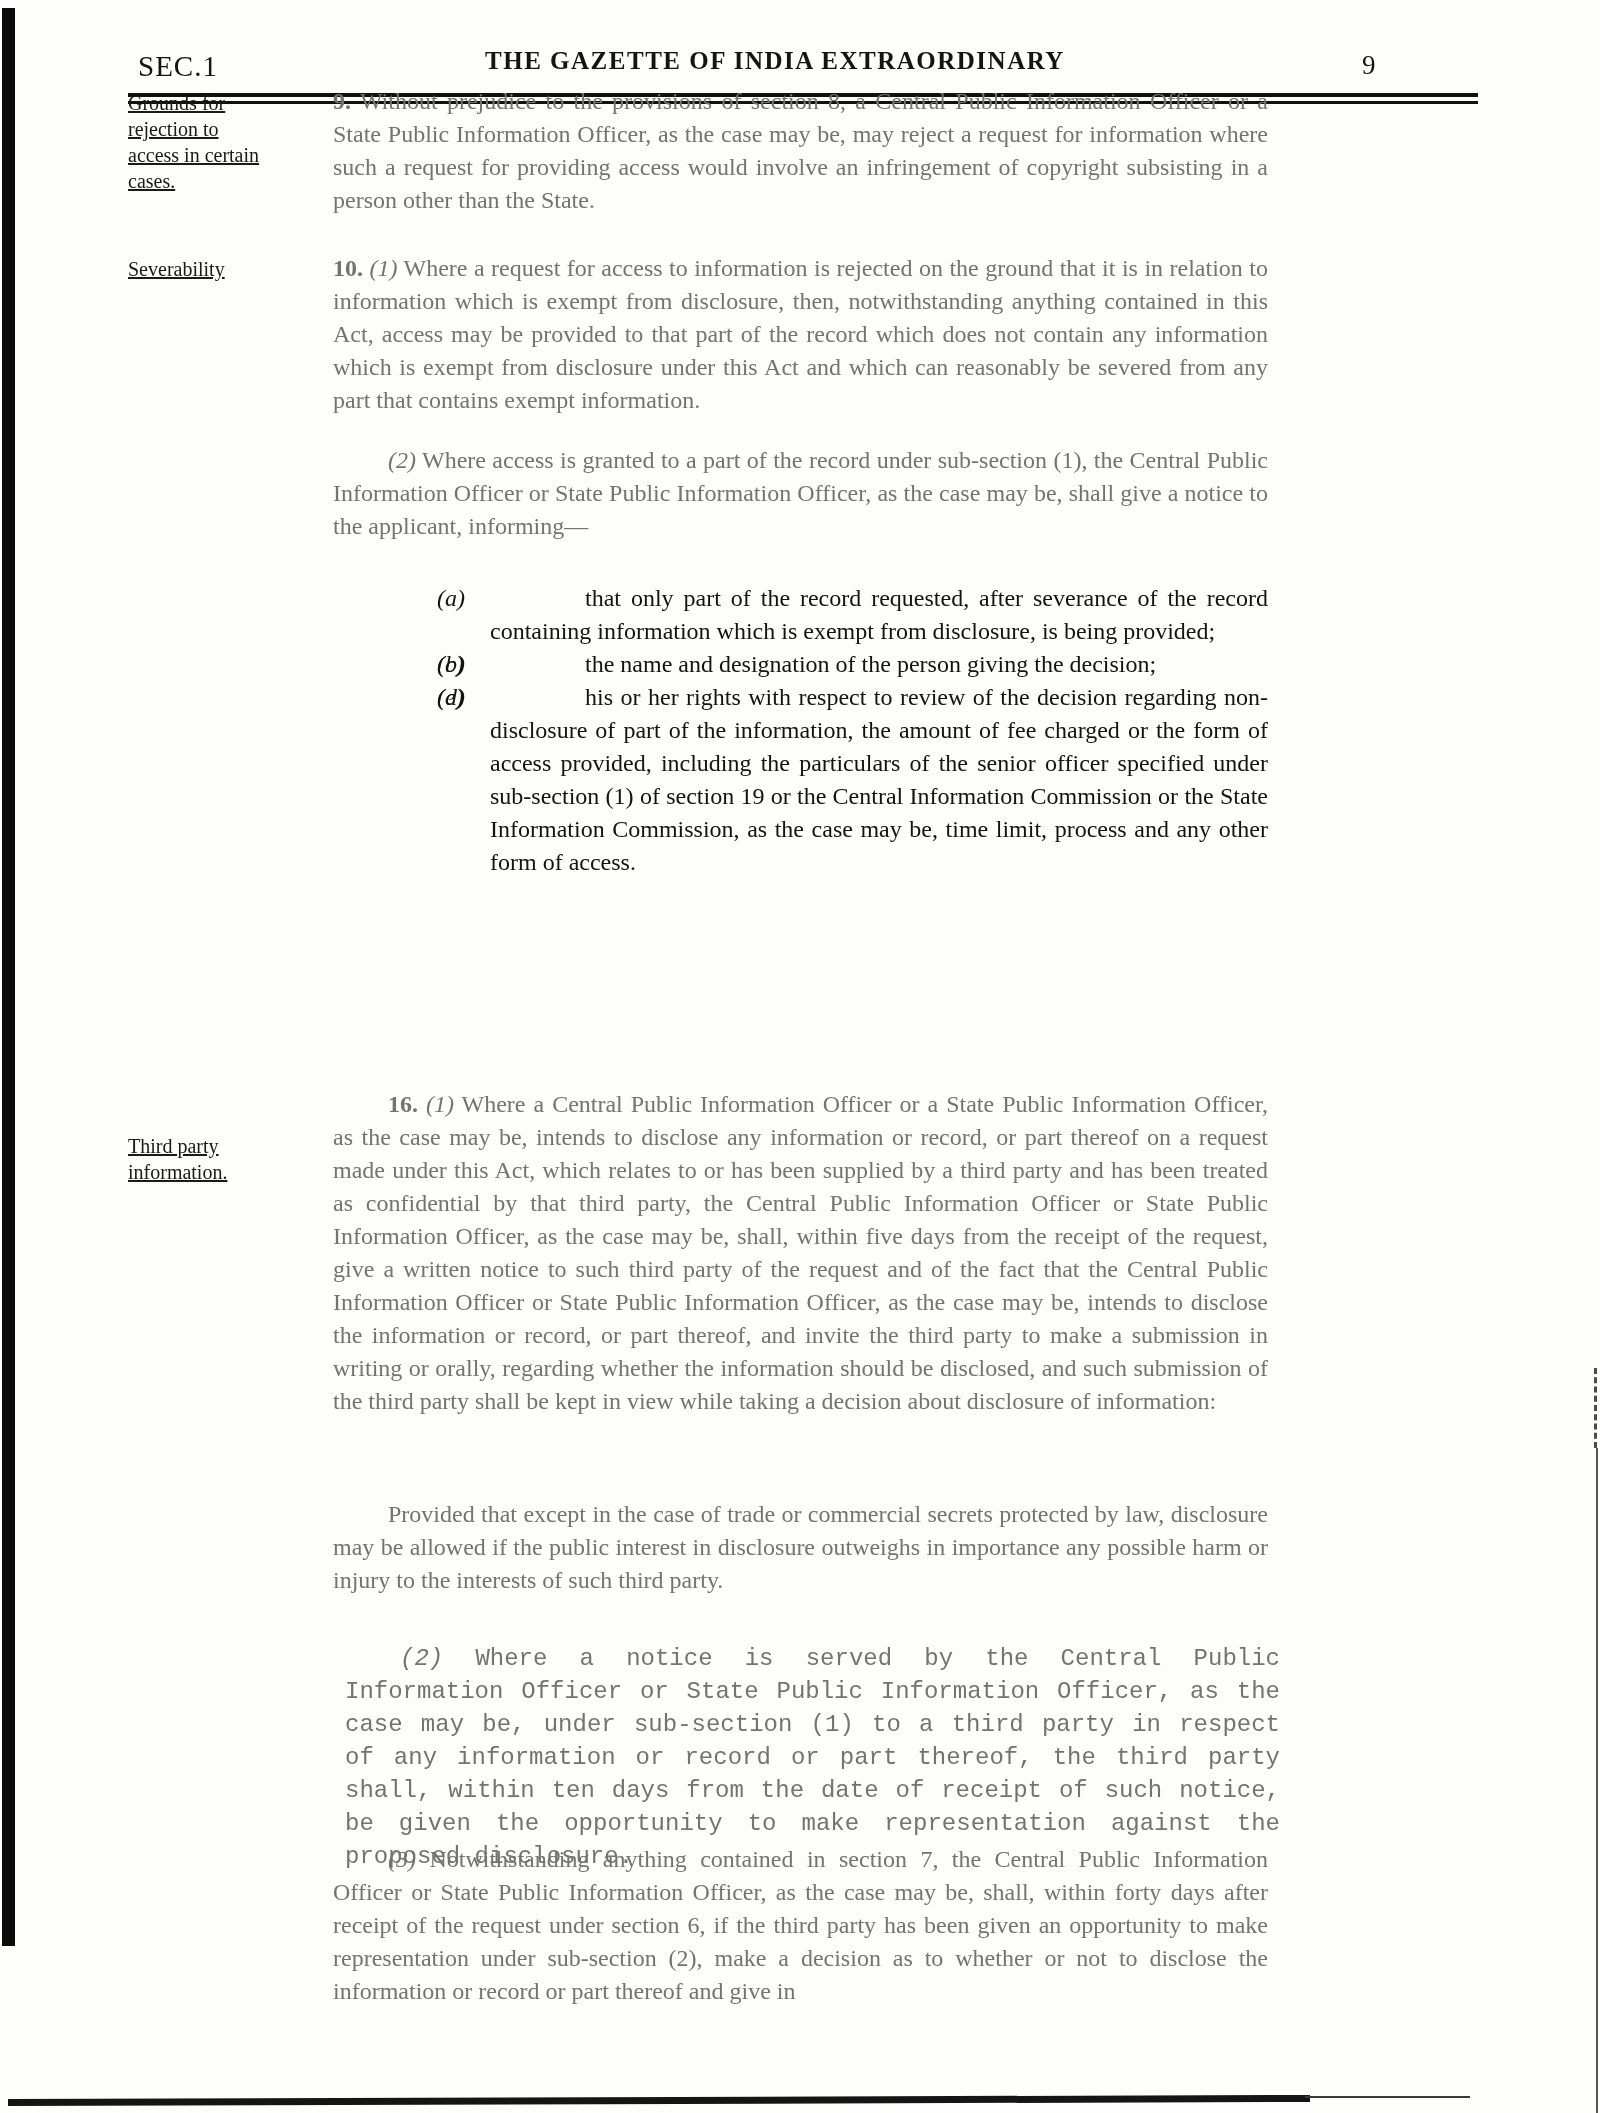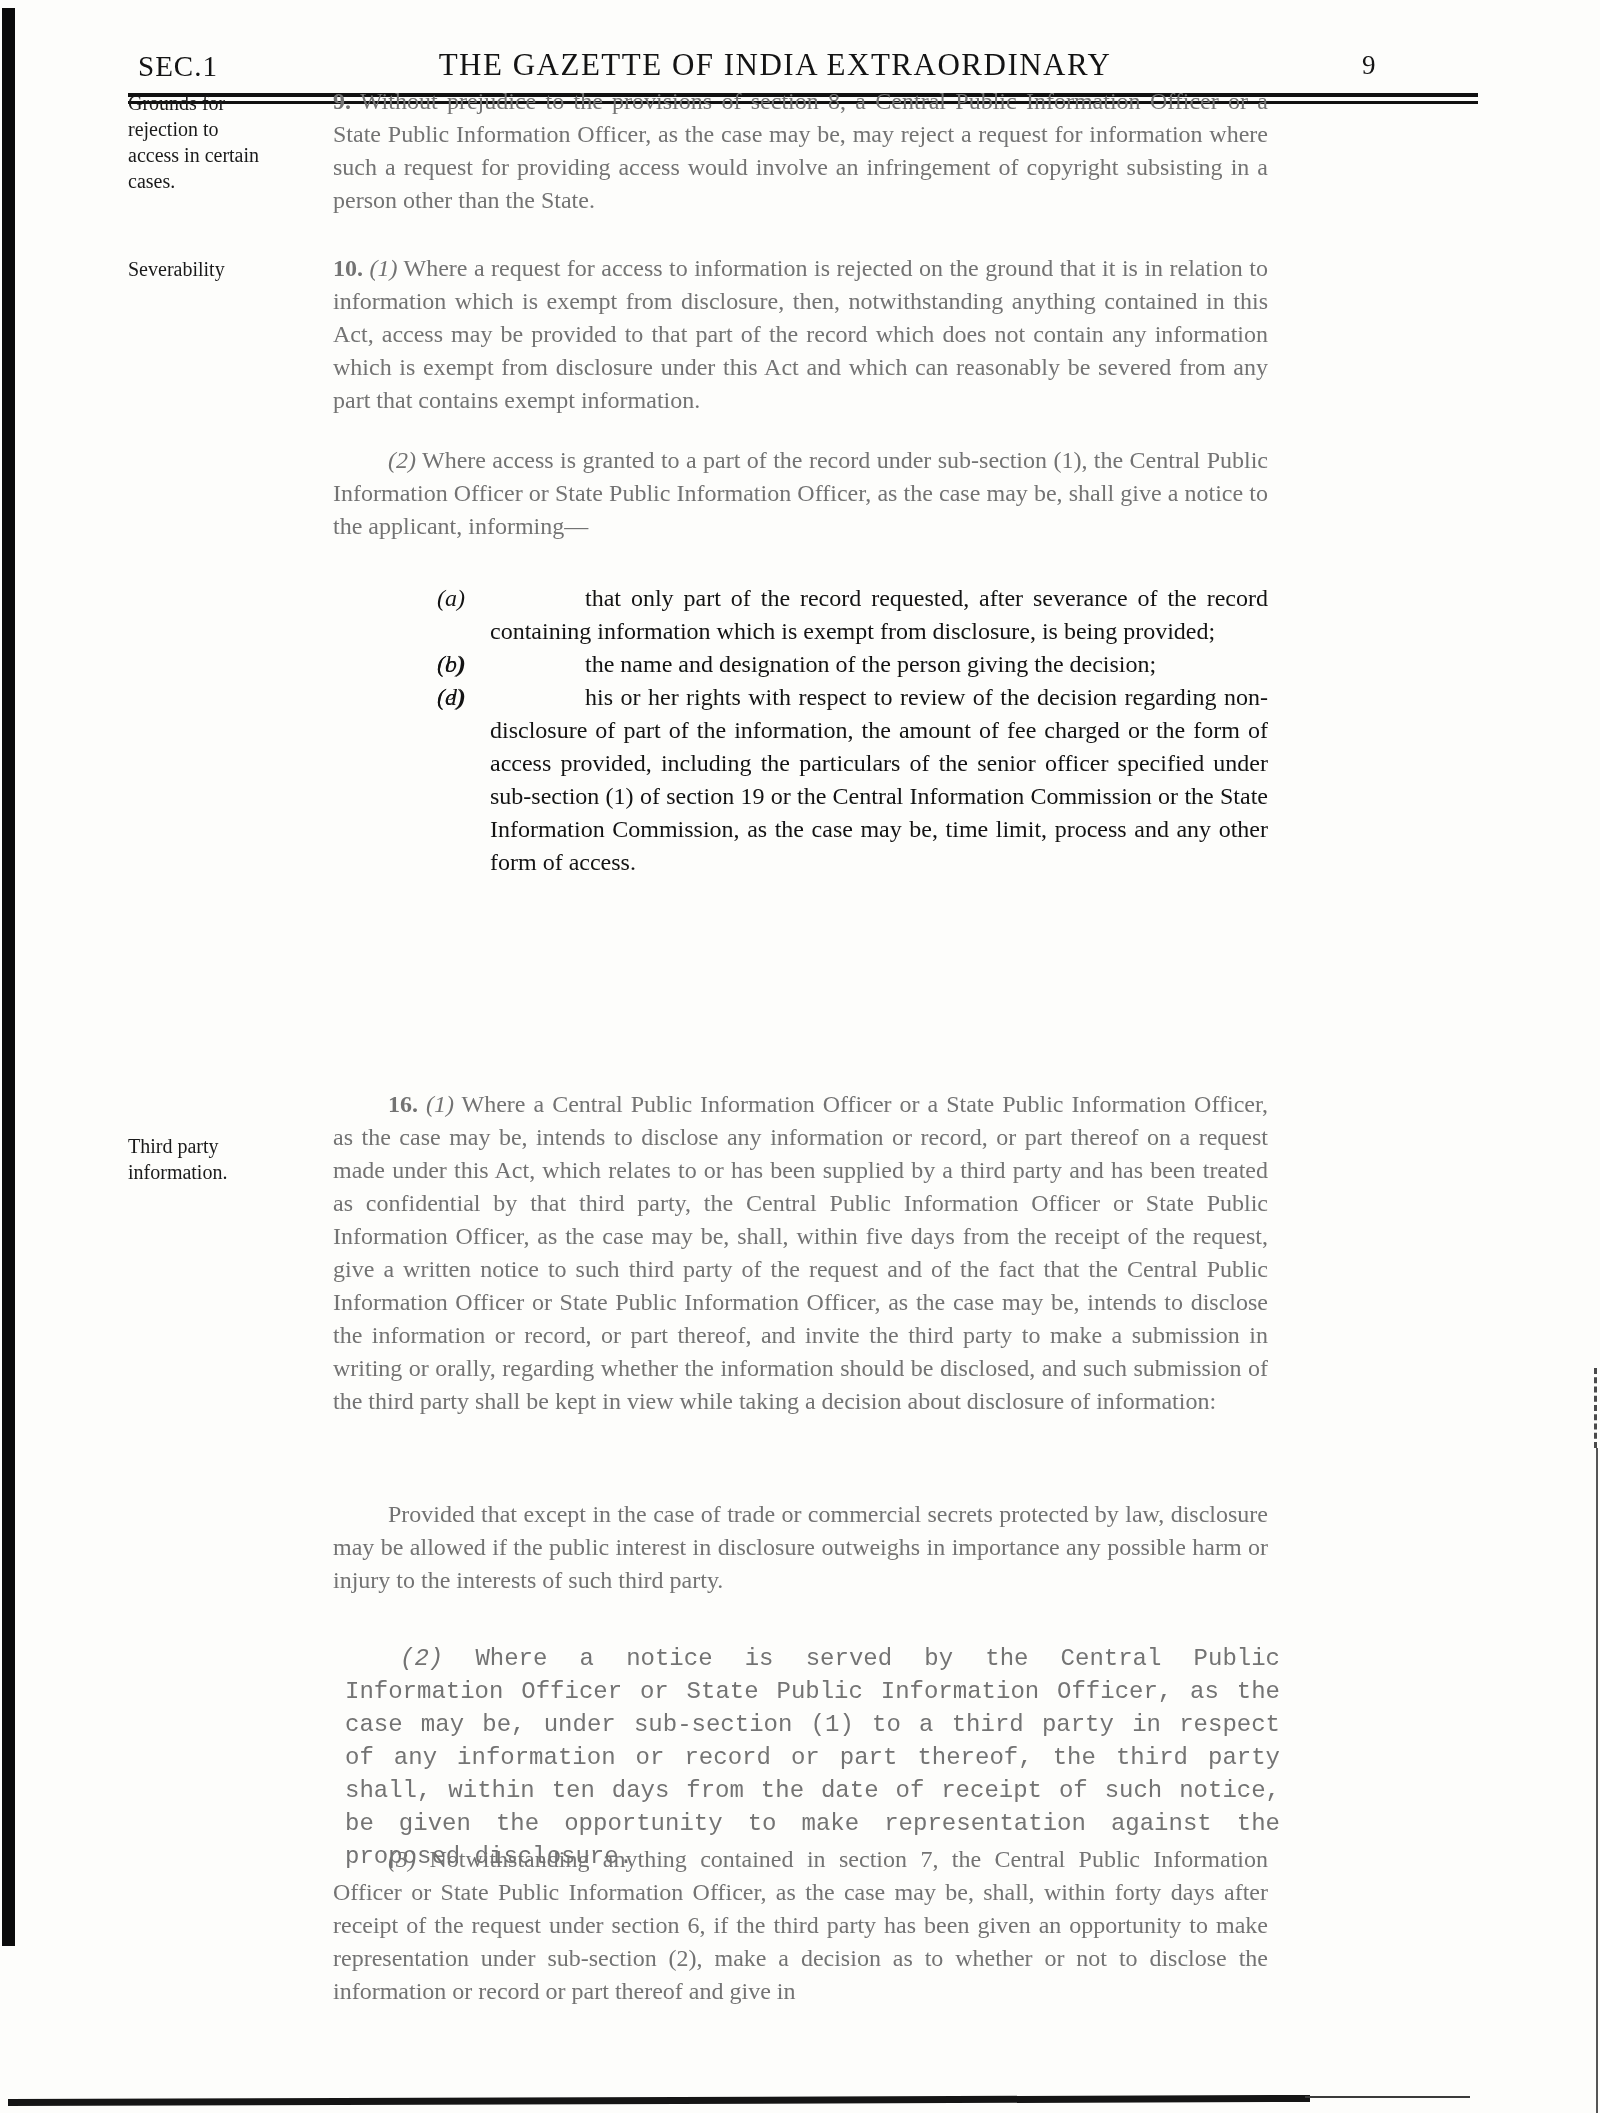--- a/index.html
+++ b/index.html
@@ -12,25 +12,25 @@
     overflow:hidden;
   }
   
   .scan-left{position:absolute;left:2px;top:8px;width:13px;height:1938px;background:#0b0b0b;}
   .scan-bottom{position:absolute;left:8px;top:2097px;width:1302px;height:7px;background:#151515;transform:rotate(-0.18deg);}
   .scan-bottom-thin{position:absolute;left:1305px;top:2096px;width:165px;height:2px;background:#3a3a3a;}
   .scan-right-dash{position:absolute;left:1594px;top:1368px;height:80px;width:0;border-left:3px dashed #4a4a4a;}
   .scan-right-solid{position:absolute;left:1596px;top:1448px;width:2px;height:665px;background:#555;}
   
   .hdr-sec{position:absolute;left:138px;top:50px;font-size:29px;letter-spacing:1px;}
-  .hdr-title{position:absolute;left:775px;top:47px;transform:translateX(-50%);font-size:31px;letter-spacing:1.5px;white-space:nowrap;}
+  .hdr-title{position:absolute;left:775px;top:47px;transform:translateX(-50%);font-size:25px;letter-spacing:1.5px;white-space:nowrap;font-weight:bold;}
   .hdr-page{position:absolute;left:1362px;top:50px;font-size:27px;}
   .rule{position:absolute;left:128px;top:93px;width:1350px;height:4px;border-top:4px solid #111;border-bottom:3px solid #111;}
   
-  .note{position:absolute;left:128px;width:135px;font-size:20px;line-height:26px;color:#1a1a1a;}
+  .note{position:absolute;left:128px;width:135px;font-size:20px;line-height:26px;color:#1a1a1a;text-decoration:underline;}
   
   .para{position:absolute;left:333px;width:935px;font-size:24px;line-height:33px;text-align:justify;color:#737373;}
   .indent{text-indent:55px;}
   .b{font-weight:700;}
   .i{font-style:italic;}
   
   .list{position:absolute;left:333px;top:582px;width:935px;}
   .li{position:relative;padding-left:157px;font-size:24px;line-height:33px;text-align:justify;text-indent:95px;color:#131313;}
   .li .mk{position:absolute;left:104px;top:0;font-style:italic;text-indent:0;}
 </style>

